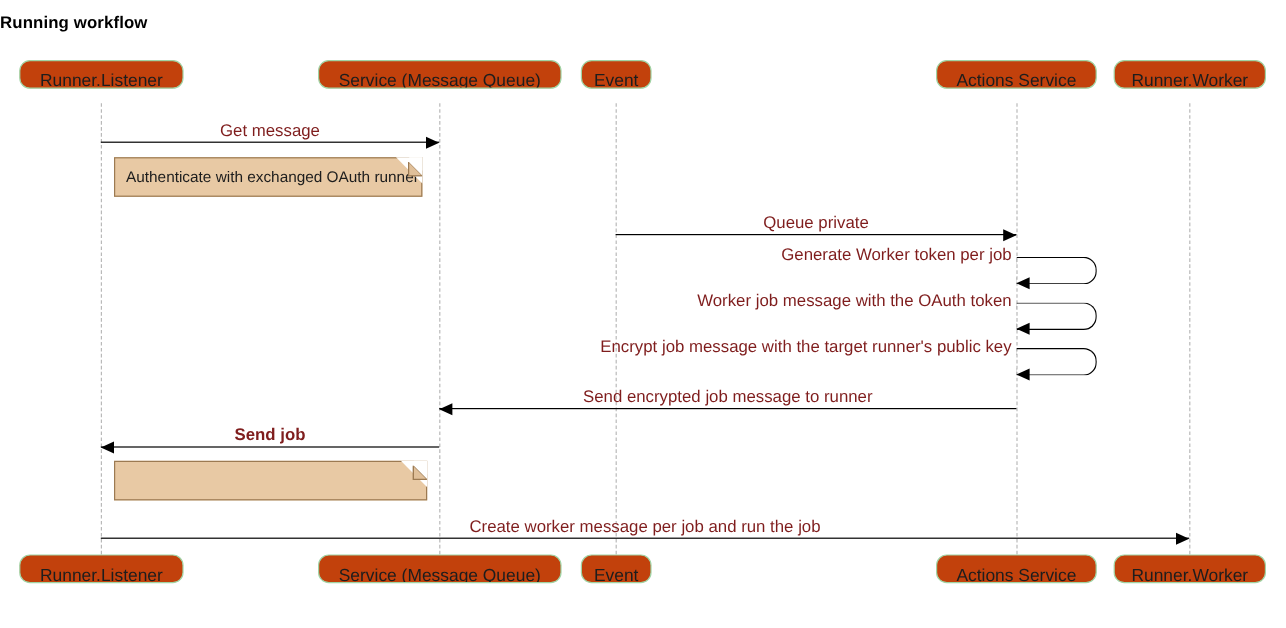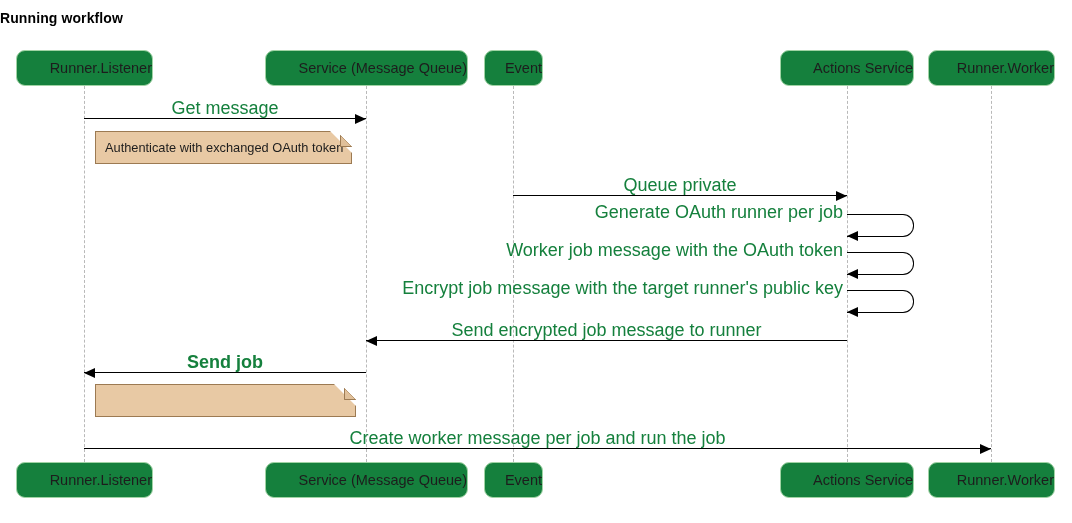--- a/index.html
+++ b/index.html
@@ -30,26 +30,26 @@
     letter-spacing: 0.1px;
   }
   .lifeline {
     position: absolute;
     width: 0;
     border-left: 1px dashed #b9b9b9;
   }
   .participant {
     position: absolute;
     box-sizing: border-box;
-    background: #15803d;
+    background: #c2410c;
     border: 1px solid #a0d3a4;
     border-radius: 9px;
-    height: 36px;
+    height: 24px;
     line-height: 34px;
-    text-align: right;
+    text-align: center;
     font-size: 14.5px;
     color: #1d1d1d;
     white-space: nowrap;
     overflow: hidden;
   }
   .note {
     position: absolute;
     box-sizing: border-box;
     background: #e8c9a4;
     border: 1px solid #9c7a52;
@@ -80,22 +80,22 @@
     height: 16px;
     overflow: hidden;
   }
   .msg-line {
     position: absolute;
     height: 0;
     border-top: 1.4px solid #000000;
   }
   .msg-label {
     position: absolute;
-    font-size: 18px;
-    color: #15803d;
+    font-size: 14px;
+    color: #7f1d1d;
     white-space: nowrap;
     line-height: 15px;
   }
   .msg-label.center { text-align: center; }
   .msg-label.right  { text-align: right; }
   .arrowhead {
     position: absolute;
     width: 0;
     height: 0;
   }
@@ -149,39 +149,39 @@
     </div>
   <div id="messages-layer">
       <div class="msg-line" style="left: 84px; top: 118px; width: 282px;"></div>
       <div class="arrowhead right" style="top: 113.7px; left: 355px;"></div>
       <div class="msg-label center" style="left: 84px; width: 282px; top: 101px;">Get message</div>
       <div class="msg-line" style="left: 513px; top: 195px; width: 334px;"></div>
       <div class="arrowhead right" style="top: 190.7px; left: 836px;"></div>
       <div class="msg-label center" style="left: 513px; width: 334px; top: 178px;">Queue private</div>
       <div class="selfcall" style="left: 847px; top: 214px; width: 67px; height: 23px;"></div>
       <div class="selfcall-arrow" style="left: 847px; top: 231.3px;"></div>
-      <div class="msg-label right" style="left: 0px; width: 843px; top: 205px;">Generate OAuth runner per job</div>
+      <div class="msg-label right" style="left: 0px; width: 843px; top: 205px;">Generate Worker token per job</div>
       <div class="selfcall" style="left: 847px; top: 252px; width: 67px; height: 23px;"></div>
       <div class="selfcall-arrow" style="left: 847px; top: 269.3px;"></div>
       <div class="msg-label right" style="left: 0px; width: 843px; top: 243px;">Worker job message with the OAuth token</div>
       <div class="selfcall" style="left: 847px; top: 290px; width: 67px; height: 23px;"></div>
       <div class="selfcall-arrow" style="left: 847px; top: 307.3px;"></div>
       <div class="msg-label right" style="left: 0px; width: 843px; top: 281px;">Encrypt job message with the target runner's public key</div>
       <div class="msg-line" style="left: 366px; top: 340px; width: 481px;"></div>
       <div class="arrowhead left" style="top: 335.7px; left: 366px;"></div>
       <div class="msg-label center" style="left: 366px; width: 481px; top: 323px;">Send encrypted job message to runner</div>
       <div class="msg-line" style="left: 84px; top: 372px; width: 282px;"></div>
       <div class="arrowhead left" style="top: 367.7px; left: 84px;"></div>
       <div class="msg-label center" style="left: 84px; width: 282px; top: 355px; font-weight: bold;">Send job</div>
       <div class="msg-line" style="left: 84px; top: 448px; width: 907px;"></div>
       <div class="arrowhead right" style="top: 443.7px; left: 980px;"></div>
       <div class="msg-label center" style="left: 84px; width: 907px; top: 431px;">Create worker message per job and run the job</div>
     </div>
   <div id="notes-layer">
-      <div class="note" style="left: 95px; top: 131px; width: 257px;"><span>Authenticate with exchanged OAuth token</span><div class="note-fold"></div><div class="note-fold-line"><svg width="16" height="16" viewBox="0 0 16 16">
+      <div class="note" style="left: 95px; top: 131px; width: 257px;"><span>Authenticate with exchanged OAuth runner</span><div class="note-fold"></div><div class="note-fold-line"><svg width="16" height="16" viewBox="0 0 16 16">
             <path d="M 4.5 0.5 L 15.5 11.5 L 4.5 11.5 Z" fill="none" stroke="#9c7a52" stroke-width="1"></path>
             <path d="M 4.5 0.5 L 4.5 11.5 L 15.5 11.5" fill="#e0c09a" stroke="#9c7a52" stroke-width="1"></path>
           </svg></div></div>
       <div class="note" style="left: 95px; top: 384px; width: 261px;"><div class="note-fold"></div><div class="note-fold-line"><svg width="16" height="16" viewBox="0 0 16 16">
             <path d="M 4.5 0.5 L 15.5 11.5 L 4.5 11.5 Z" fill="none" stroke="#9c7a52" stroke-width="1"></path>
             <path d="M 4.5 0.5 L 4.5 11.5 L 15.5 11.5" fill="#e0c09a" stroke="#9c7a52" stroke-width="1"></path>
           </svg></div></div>
     </div>
   <div id="participants-bottom">
       <div class="participant" style="left: 16px; top: 462px; width: 137px;"><span>Runner.Listener</span></div>

